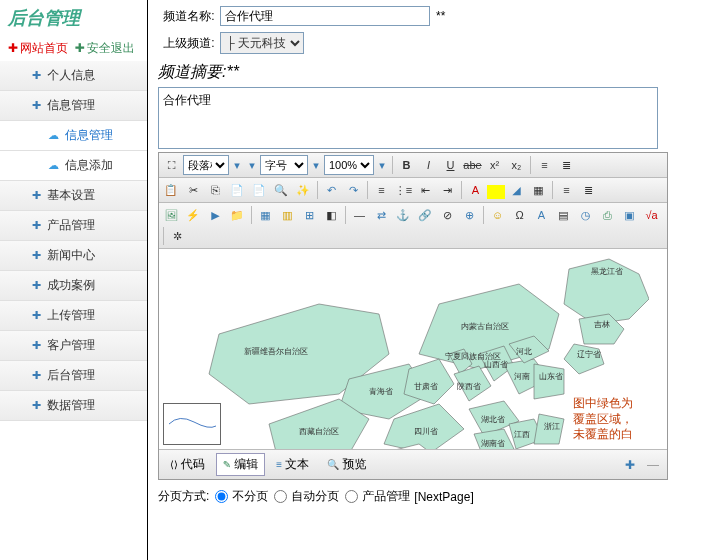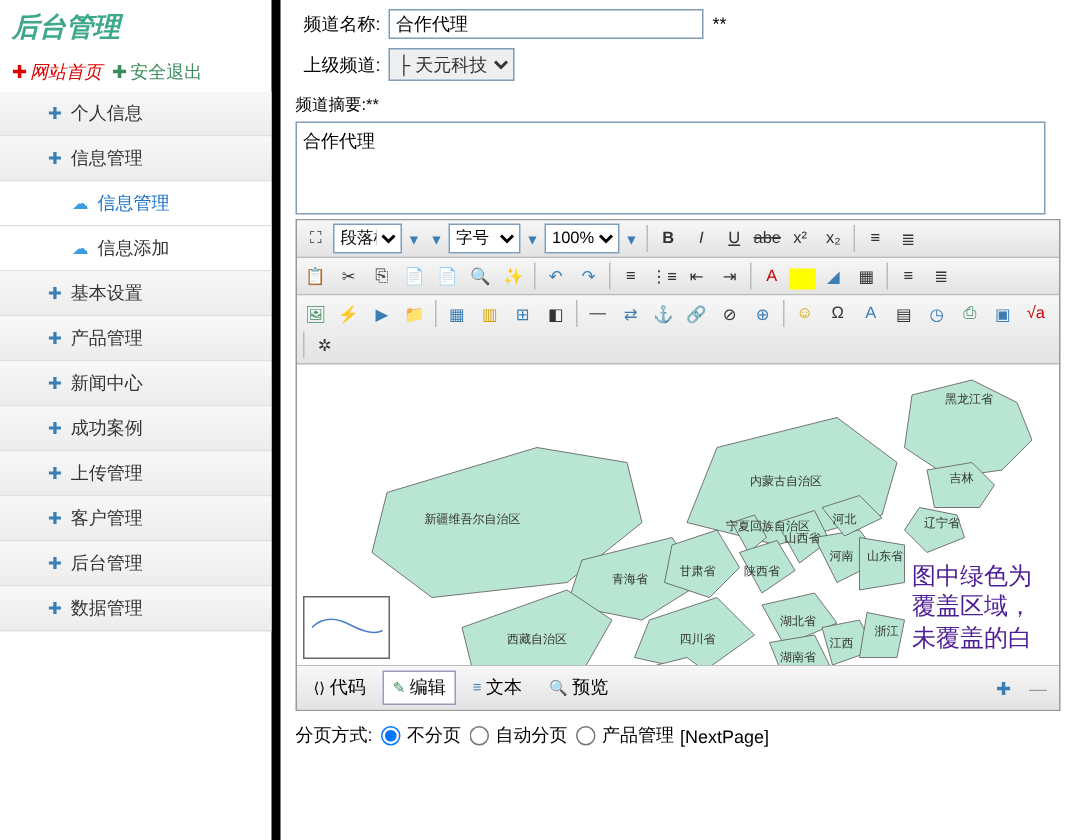--- a/index.html
+++ b/index.html
@@ -1,44 +1,44 @@
 <!DOCTYPE html>
 <html><head>
 <meta charset="utf-8">
 <style>
 * { margin: 0; padding: 0; box-sizing: border-box; }
 body { font-family: "Microsoft YaHei", SimSun, Arial, sans-serif; font-size: 12px; background: #fff; width: 710px; height: 560px; overflow: hidden; }
 .container { display: flex; height: 560px; }
-.sidebar { width: 187px; background: #fff; border-right: 6px solid #000000; flex-shrink: 0; }
+.sidebar { width: 148px; background: #fff; border-right: 1px solid #000000; flex-shrink: 0; }
 .logo { padding: 6px 8px; font-size: 18px; font-weight: bold; color: #3da88a; font-style: italic; font-family: "STXingkai", cursive; }
 .top-links { padding: 4px 8px; font-size: 12px; }
-.top-links .home { color: #d00; font-style: italic; }
+.top-links .home { color: #d00; }
 .top-links .exit { color: #3a8d5c; }
 .top-links .plus { color: #d00; margin-right: 2px; }
 .menu-item { display: flex; align-items: center; padding: 6px 0 6px 32px; border-bottom: 1px solid #e0e0e0; background: linear-gradient(#f8f8f8, #ececec); color: #333; cursor: pointer; position: relative; }
 .menu-item .icon { color: #3b7db5; margin-right: 6px; font-size: 11px; }
 .menu-item.sub { padding-left: 48px; background: #fff; }
 .menu-item.sub .icon { color: #3b9de0; }
 .menu-item.sub.active { color: #1a70c9; }
 .main { flex: 1; padding: 6px 10px; overflow: hidden; }
 .form-row { display: flex; align-items: center; margin-bottom: 6px; font-size: 12px; }
 .form-row .label { width: 62px; flex-shrink: 0; text-align: center; }
 .form-row input[type=text] { border: 1px solid #7f9db9; padding: 2px 4px; height: 20px; font-size: 12px; }
 .form-row select { border: 1px solid #7f9db9; padding: 1px; height: 22px; font-size: 12px; color: #333; }
 .form-row .req { margin-left: 6px; }
 .textarea-box { width: 500px; height: 62px; border: 1px solid #7f9db9; padding: 4px; font-size: 12px; resize: none; font-family: inherit; }
-.section-label { margin: 8px 0 4px 0; font-size: 11px; }
+.section-label { margin: 8px 0 4px 0; font-size: 16px; font-style: italic; }
 .editor { border: 1px solid #999; width: 510px; }
 .toolbar { display: flex; flex-wrap: wrap; align-items: center; padding: 2px; background: linear-gradient(#f7f7f7, #e3e3e3); border-bottom: 1px solid #bbb; gap: 1px; }
 .tb-sel { border: 1px solid #7f9db9; font-size: 11px; height: 20px; background: #fff; }
 .tb-btn { width: 21px; height: 20px; display: inline-flex; align-items: center; justify-content: center; font-size: 11px; cursor: pointer; border: 1px solid transparent; color: #333; }
 .tb-sep { width: 1px; height: 18px; background: #bbb; margin: 0 2px; }
 .editor-body { height: 200px; background: #fff; position: relative; overflow: auto; }
 .editor-body svg { display: block; }
-.map-label { position: absolute; right: 18px; bottom: 6px; color: #4c1d95; font-size: 16px; line-height: 1.3; }
+.map-label { position: absolute; right: 34px; bottom: 6px; color: #c2410c; font-size: 12px; line-height: 1.3; }
 .editor-tabs { display: flex; align-items: center; padding: 3px 4px; background: linear-gradient(#f7f7f7, #e3e3e3); border-top: 1px solid #bbb; gap: 4px; }
 .etab { display: flex; align-items: center; gap: 3px; padding: 2px 6px; border: 1px solid transparent; cursor: pointer; font-size: 12px; }
 .etab.active { border: 1px solid #99b; background: #fff; }
 .etab .ic { font-size: 10px; }
 .etab-spacer { flex: 1; }
 .etab-plus { color: #3b7db5; cursor: pointer; padding: 0 4px; }
 .etab-minus { color: #999; cursor: pointer; padding: 0 4px; }
 .footer-row { margin-top: 8px; font-size: 12px; display: flex; align-items: center; flex-wrap: wrap; gap: 4px; }
 .footer-row input[type=radio] { margin-left: 2px; }
 .inset-map { position: absolute; left: 4px; bottom: 4px; width: 58px; height: 42px; border: 1px solid #666; background: #fff; }

